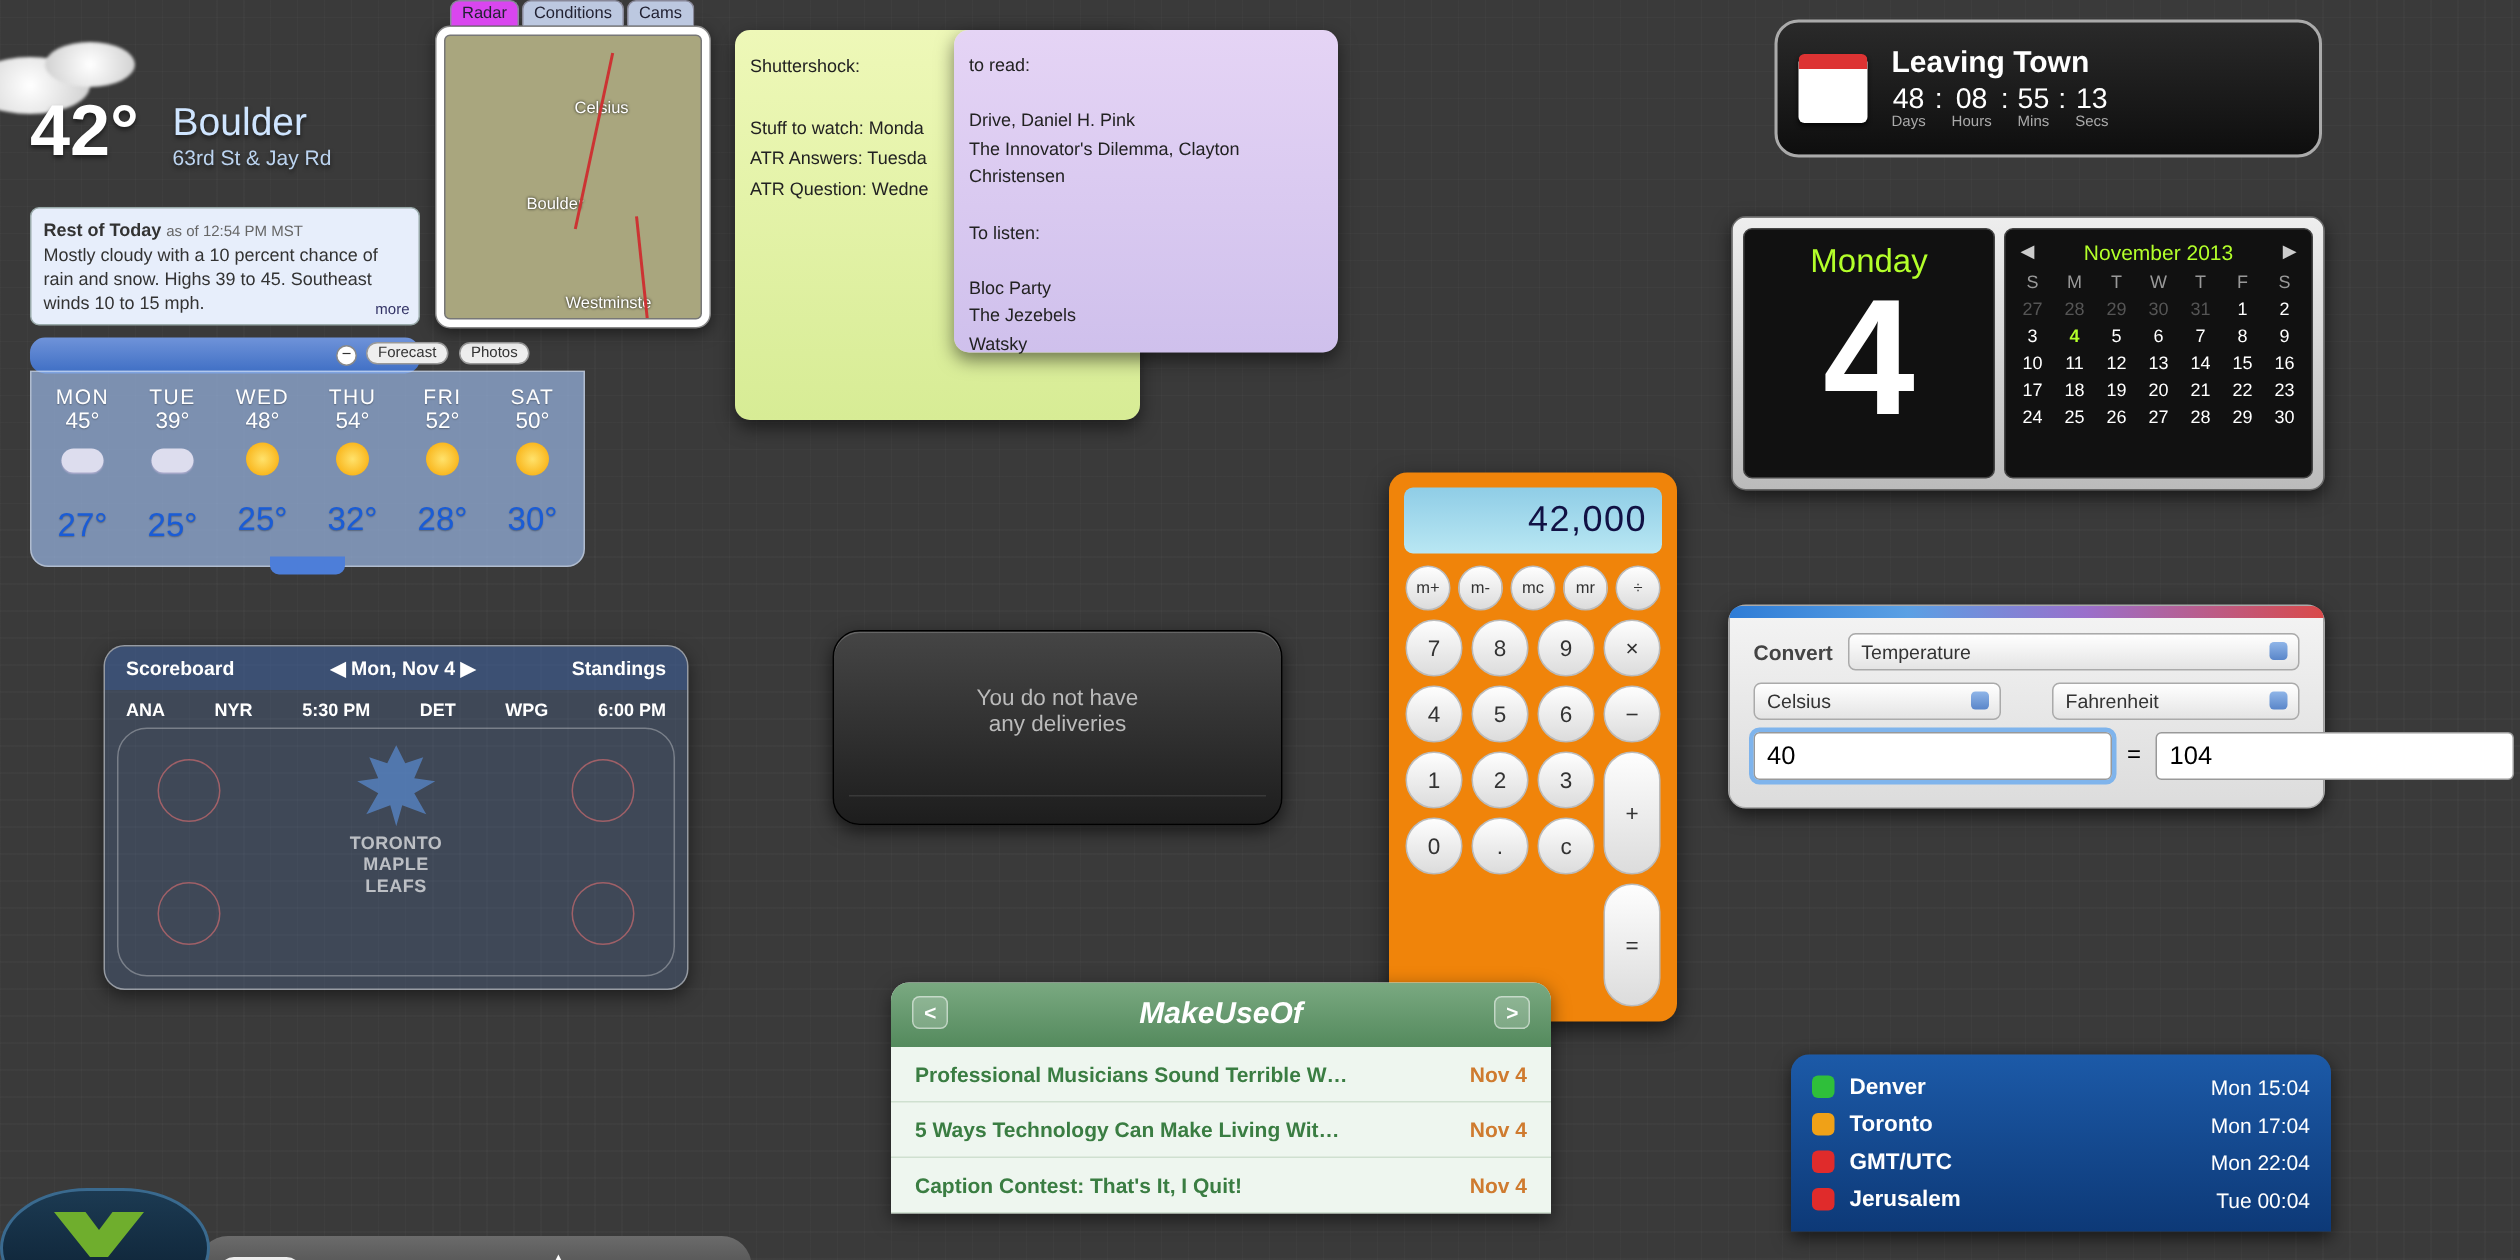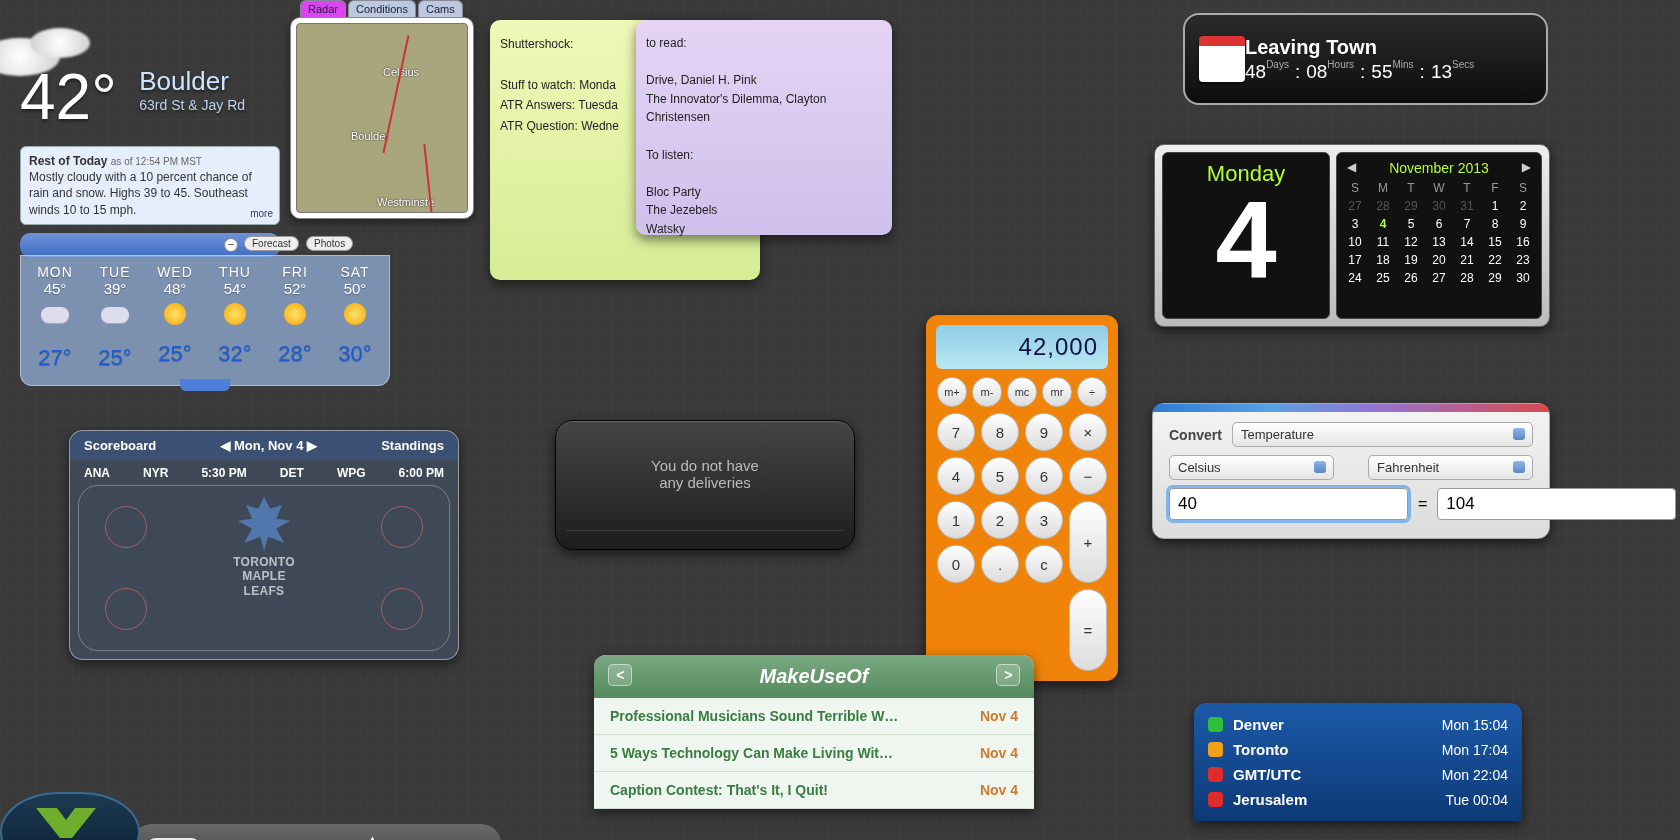--- a/index.html
+++ b/index.html
@@ -1,25 +1,25 @@
 <!DOCTYPE html>
 <html><head>
 <meta charset="utf-8">
 <style>
 *{box-sizing:border-box;margin:0;padding:0}
 body{width:1680px;height:840px;background:#3a3a3a;background-image:repeating-linear-gradient(0deg,rgba(255,255,255,.02) 0,rgba(255,255,255,.02) 1px,transparent 1px,transparent 18px),repeating-linear-gradient(90deg,rgba(255,255,255,.02) 0,rgba(255,255,255,.02) 1px,transparent 1px,transparent 18px);font-family:"Lucida Grande","Helvetica Neue",Arial,sans-serif;overflow:hidden;position:relative}
 .widget{position:absolute;border-radius:10px}
 
 
 #weather{left:20px;top:60px;width:260px;color:#fff}
-#weather .temp{font-size:64px;font-weight:400;text-shadow:0 2px 3px rgba(0,0,0,.5);display:inline-block;vertical-align:top}
+#weather .temp{font-size:48px;font-weight:700;text-shadow:0 2px 3px rgba(0,0,0,.5);display:inline-block;vertical-align:top}
 #weather .loc-box{display:inline-block;vertical-align:top;margin-left:18px;margin-top:6px;text-shadow:0 2px 3px rgba(0,0,0,.5)}
 #weather .city{font-size:26px;font-weight:400;color:#cfe5ff}
 #weather .sub{font-size:14px;color:#bcd4f0}
-#weather .card{background:#e7eefb;border:1px solid #9aa;border-radius:6px;padding:6px 8px;margin-top:12px;color:#333;font-size:12px;line-height:1.35;position:relative}
+#weather .card{background:#e7eefb;border:1px solid #9aa;border-radius:6px;padding:6px 8px;margin-top:23px;color:#333;font-size:12px;line-height:1.35;position:relative}
 #weather .card .title{font-weight:bold;font-size:12px;display:inline}
 #weather .card .asof{font-size:10px;color:#666}
 #weather .more{position:absolute;right:6px;bottom:3px;font-size:10px;color:#336}
 .wbar{margin-top:8px;height:24px;background:linear-gradient(#6f93d9,#3e6ec4);border-radius:10px;position:relative}
 .wbar .minus{position:absolute;left:204px;top:5px;background:#fff;border:1px solid #888;width:14px;height:14px;border-radius:7px;font-size:11px;text-align:center;line-height:10px;color:#333}
 .wbtn{position:absolute;top:3px;background:#eee;border:1px solid #999;border-radius:8px;font-size:10px;padding:1px 7px;color:#333}
 .forecast{background:rgba(160,190,240,.65);border:1px solid rgba(255,255,255,.4);border-radius:0 0 12px 12px;padding:8px 6px 14px;display:flex;gap:4px;margin-top:-2px}
 .fday{flex:1;text-align:center;font-size:12px;text-shadow:0 1px 1px rgba(0,0,0,.3)}
 .fday .d{color:#fff;font-size:14px;letter-spacing:1px}
 .fday .hi{color:#fff;font-size:15px}
@@ -37,27 +37,27 @@
 .rmap{background:#fff;border:1px solid #888;border-radius:10px;padding:5px;box-shadow:0 3px 10px rgba(0,0,0,.5)}
 .rmapin{height:190px;background:#a9a67e;border:1px solid #777;border-radius:4px;position:relative;overflow:hidden;font-size:11px;color:#fff;text-shadow:0 0 2px #000}
 .rmapin .lbl{position:absolute}
 .rline{position:absolute;background:#c33}
 
 
 #sticky1{left:490px;top:20px;width:270px;height:260px;background:linear-gradient(#eef8b8,#d7ec95);font-size:12px;color:#222;padding:14px 10px;line-height:1.7;box-shadow:0 5px 12px rgba(0,0,0,.5)}
 #sticky2{left:636px;top:20px;width:256px;height:215px;background:linear-gradient(#e5d4f5,#cfc0ec);font-size:12px;color:#222;padding:14px 10px;line-height:1.55;box-shadow:0 5px 12px rgba(0,0,0,.5)}
 
 
-#countdown{left:1183px;top:13px;width:365px;height:92px;background:linear-gradient(#2a2a2a,#0e0e0e);border:2px solid #aaa;border-radius:16px;display:flex;align-items:center;color:#fff;padding:6px 14px;gap:0}
+#countdown{left:1183px;top:13px;width:365px;height:92px;background:linear-gradient(#2a2a2a,#0e0e0e);border:2px solid #aaa;border-radius:16px;display:flex;align-items:center;color:#fff;padding:6px 14px;gap:16px}
 #countdown .calico{width:46px;height:46px;background:#fff;border-radius:4px;position:relative;box-shadow:0 2px 3px rgba(0,0,0,.7);border-top:10px solid #d33}
 #countdown .ctext{flex:1}
 #countdown .ttl{font-size:20px;font-weight:bold}
 #countdown .nums{display:flex;gap:6px;align-items:baseline;font-size:19px;margin-top:2px}
 #countdown .u{font-size:10px;color:#aaa;margin-top:-2px}
-#countdown .col{display:flex;align-items:flex-start}
+#countdown .col{display:flex;flex-direction:column;align-items:center}
 
 
 #cal{left:1154px;top:144px;width:396px;height:183px;background:linear-gradient(#eee,#bbb);border:1px solid #666;border-radius:10px;padding:7px;display:flex;gap:6px;box-shadow:0 4px 12px rgba(0,0,0,.6)}
 .calday{width:168px;background:#111;border-radius:6px;text-align:center;color:#fff;border:1px solid #444;position:relative}
 .calday .dow{color:#b3ff2a;font-size:22px;padding-top:8px}
 .calday .big{font-size:110px;font-weight:bold;line-height:.95}
 .calmonth{flex:1;background:#111;border-radius:6px;border:1px solid #444;padding:4px;color:#fff;font-size:12px}
 .calmonth .mhdr{text-align:center;color:#b3ff2a;font-size:14px;padding:3px 0;position:relative}
 .calmonth .mhdr .arr{position:absolute;top:3px;color:#ccc;font-size:12px}
 .calmonth table{width:100%;border-collapse:collapse;font-size:12px}
@@ -99,21 +99,21 @@
 
 
 #rss{left:594px;top:655px;width:440px;background:#eef6ef;border-radius:12px 12px 0 0;box-shadow:0 4px 12px rgba(0,0,0,.5);overflow:hidden}
 #rss .rhdr{background:linear-gradient(#7aa981,#548a5d);color:#fff;text-align:center;font-size:20px;padding:10px 0;position:relative;font-style:italic;font-weight:bold}
 #rss .nav{position:absolute;top:9px;width:24px;height:22px;background:rgba(255,255,255,.2);border:1px solid rgba(255,255,255,.5);border-radius:5px;color:#fff;font-size:14px;text-align:center;line-height:20px}
 #rss .item{display:flex;justify-content:space-between;padding:10px 16px;border-bottom:1px solid #cfe0d0;font-size:14px}
 #rss .item .t{color:#3a7d42;white-space:nowrap;overflow:hidden;text-overflow:ellipsis;max-width:340px;font-weight:bold}
 #rss .item .d{color:#cf7b2f;font-weight:bold}
 
 
-#world{left:1194px;top:703px;width:328px;background:linear-gradient(#1c5aa8,#0d3977);border-radius:12px 12px 0 0;padding:9px 14px;color:#fff;font-size:15px;box-shadow:0 4px 12px rgba(0,0,0,.6)}
+#world{left:1194px;top:703px;width:360px;background:linear-gradient(#1c5aa8,#0d3977);border-radius:12px 12px 0 0;padding:9px 14px;color:#fff;font-size:15px;box-shadow:0 4px 12px rgba(0,0,0,.6)}
 #world .wr{display:flex;align-items:center;gap:10px;padding:4px 0;font-weight:bold}
 #world .dot{width:15px;height:15px;border-radius:4px}
 #world .tm{margin-left:auto;font-size:14px;font-weight:normal}
 
 
 #xbmc{left:0;top:788px;width:540px;height:84px;display:flex;align-items:flex-end}
 #xbmc .logo{width:140px;height:80px;background:linear-gradient(#1c3a52,#0a1e30);border-radius:50%/60%;border:2px solid #3a6a8f;position:relative}
 #xbmc .logo::before{content:"";position:absolute;left:34px;top:14px;width:60px;height:30px;background:#6fae2d;clip-path:polygon(0 0,35% 0,50% 40%,65% 0,100% 0,60% 100%,40% 100%)}
 #xbmc .ctl{background:linear-gradient(#6b6b6b,#393939);border-radius:20px;padding:7px 14px;display:flex;align-items:center;gap:9px;margin-left:-8px}
 .cbtn{width:28px;height:28px;color:#fff;display:flex;align-items:center;justify-content:center;font-size:17px;cursor:pointer}

